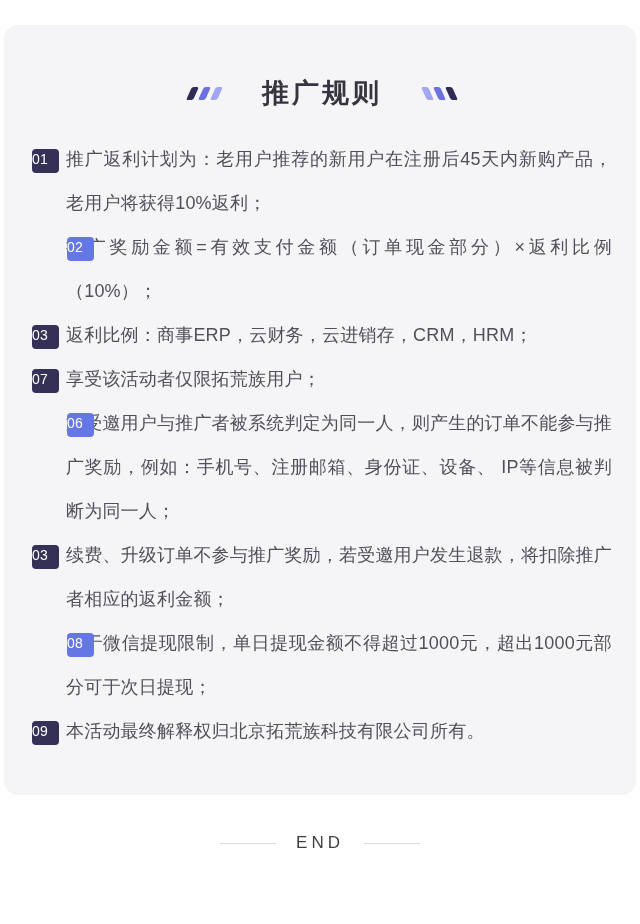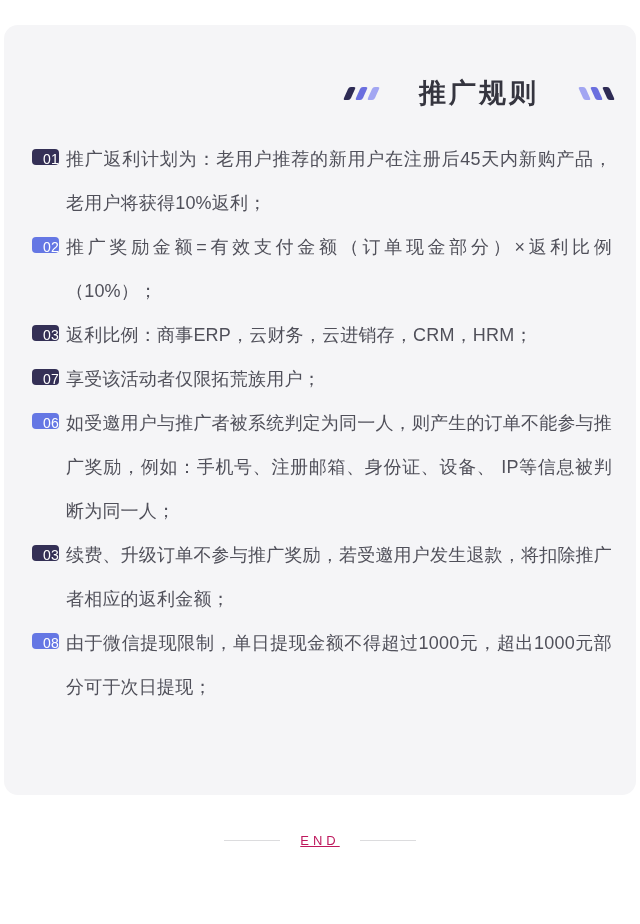--- a/index.html
+++ b/index.html
@@ -19,21 +19,21 @@
     box-sizing: border-box;
     margin: 25px 4px 0 4px;
     height: 770px;
     background: #f5f5f7;
     border-radius: 14px;
     padding: 50px 24px 0 28px;
   }
   .title-row {
     display: flex;
     align-items: center;
-    justify-content: flex-end;
+    justify-content: center;
     gap: 42px;
     height: 36px;
   }
   .page-title {
     margin: 0;
     font-size: 27px;
     font-weight: 600;
     color: #35353f;
     letter-spacing: 3px;
     white-space: nowrap;
@@ -57,45 +57,44 @@
     line-height: 44px;
     color: #50505a;
     text-align: justify;
     letter-spacing: 0.2px;
   }
   .badge {
     position: absolute;
     left: 0;
     top: 12px;
     width: 27px;
-    height: 16px;
+    height: 24px;
     border-radius: 4px;
     color: #ffffff;
     font-size: 14px;
     line-height: 20px;
-    text-align: right;
+    text-align: left;
     font-weight: 500;
   }
   .badge.dark  { background: var(--badge-dark); }
-  .badge.light { background: var(--badge-light); }
+  .badge.light { background: var(--badge-light); margin-left: 35px; }
 
   .end-row {
     margin-top: 38px;
     display: flex;
     align-items: center;
     justify-content: center;
     gap: 20px;
   }
   .end-line { width: 56px; height: 1px; background: #dcdcde; }
   .end-text {
-    color: #be185d;
-    font-size: 13px;
+    color: #404040;
+    font-size: 17px;
     letter-spacing: 4px;
     font-weight: 400;
-    text-decoration: underline;
   }
 </style>
 </head>
 <body>
 
 <div class="page">
   <div class="card">
     <div class="title-row">
       <span class="deco deco-left">
         <i></i>
@@ -133,20 +132,23 @@
   </div>
 
   <div class="rule-item">
     <span class="badge dark">03</span><span class="rule-text">续费、升级订单不参与推广奖励，若受邀用户发生退款，将扣除推广者相应的返利金额；</span>
   </div>
 
   <div class="rule-item">
     <span class="badge light">08</span><span class="rule-text">由于微信提现限制，单日提现金额不得超过1000元，超出1000元部分可于次日提现；</span>
   </div>
 
+  <div class="rule-item">
+    <span class="badge dark">09</span><span class="rule-text">本活动最终解释权归北京拓荒族科技有限公司所有。</span>
+  </div>
 </div>
   </div>
 
   <div class="end-row">
     <span class="end-line"></span>
     <span class="end-text">END</span>
     <span class="end-line"></span>
   </div>
 </div>
 

